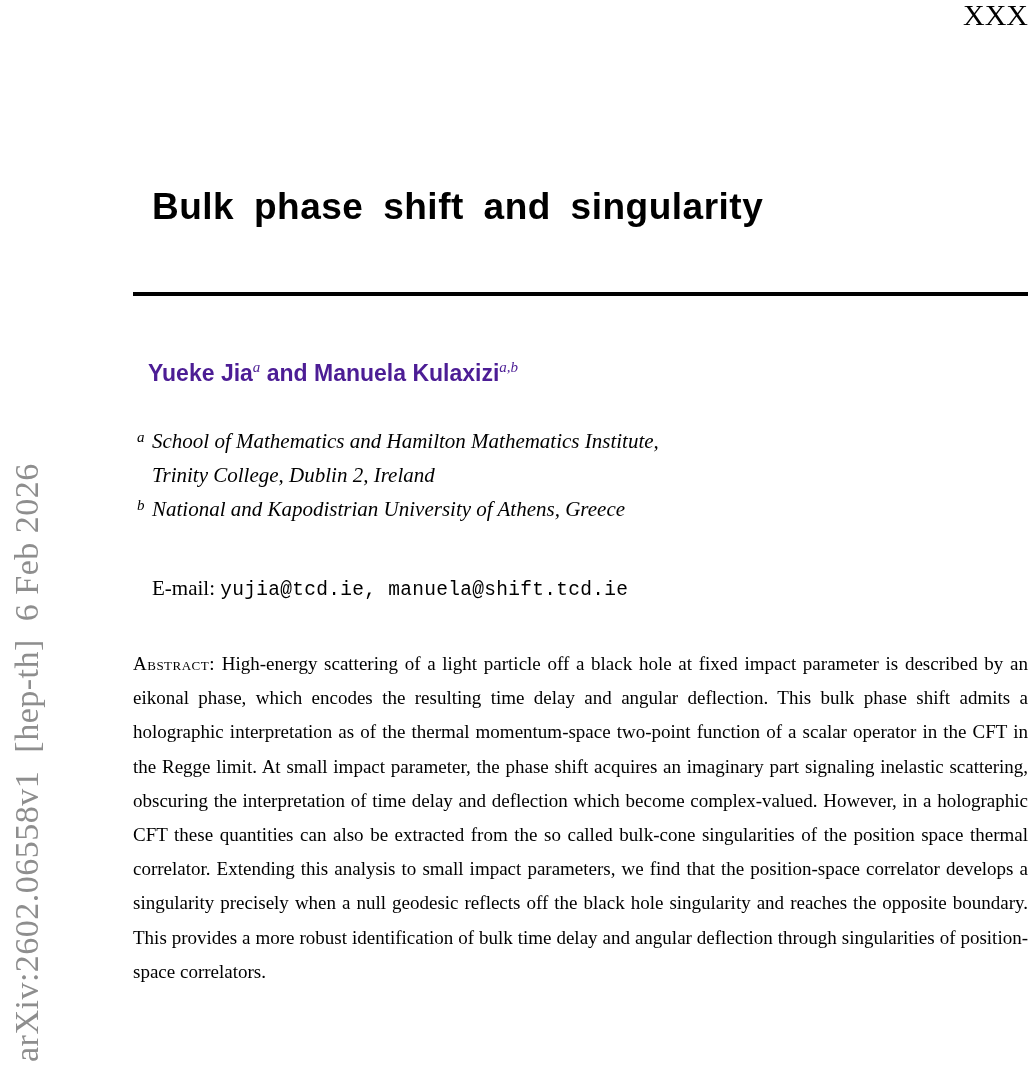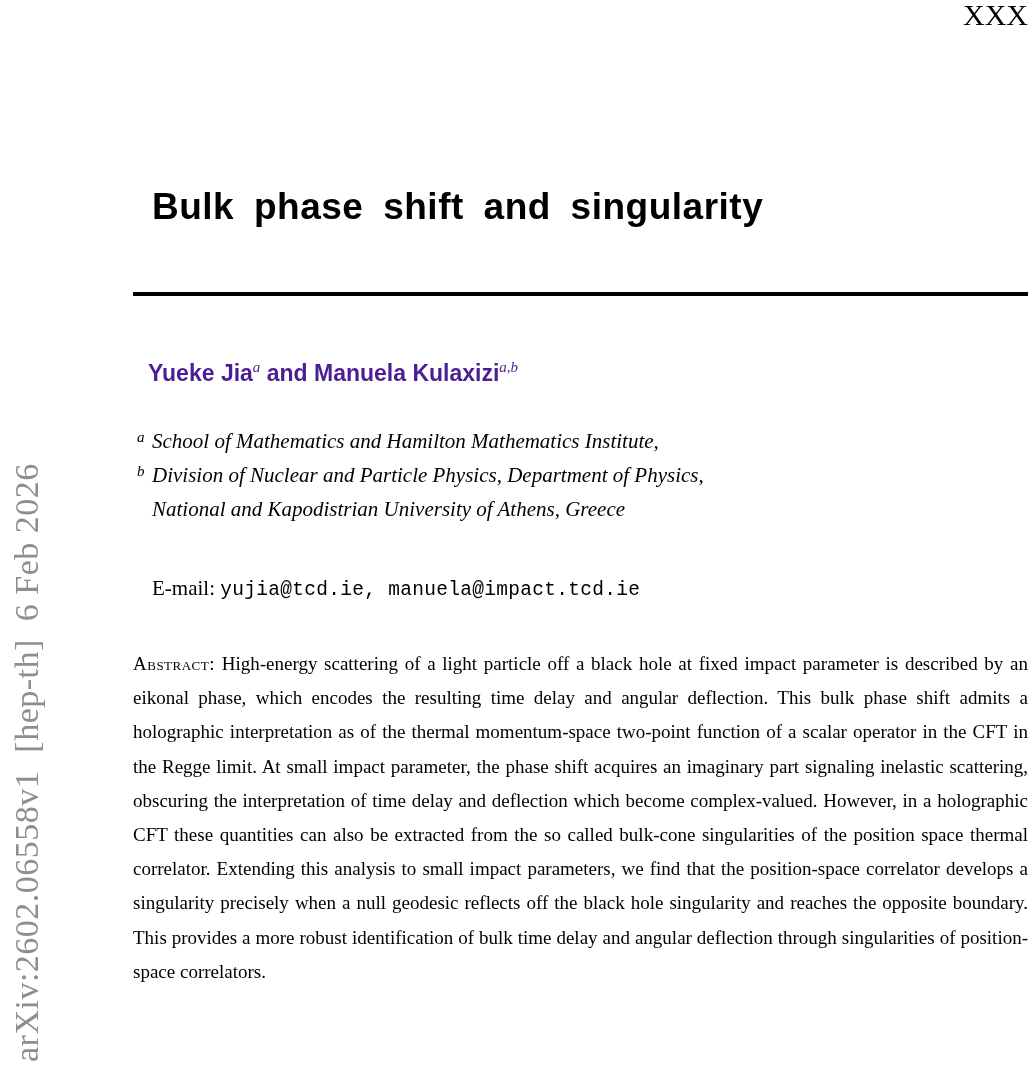--- a/index.html
+++ b/index.html
@@ -97,30 +97,30 @@
   <div class="title-rule"></div>
 
   <div class="authors-line">
     <span>Yueke Jia</span><span class="author-sup">a</span><span> and </span><span>Manuela Kulaxizi</span><span class="author-sup">a,b</span>
   </div>
 
   <div class="affiliations">
     <div class="affil">
       <span class="affil-sup">a</span>
       <div>School of Mathematics and Hamilton Mathematics Institute,</div>
+      <div>Trinity College, Dublin 2, Ireland</div>
     </div>
     <div class="affil">
       <span class="affil-sup">b</span>
-      <div>Division of Nuclear and Particle Physics, Department of Physics,</div>
       <div>National and Kapodistrian University of Athens, Greece</div>
     </div>
   </div>
 
   <div class="email-line">
     <span class="email-label">E-mail:</span>
-    <span class="email-addresses">yujia@tcd.ie, manuela@impact.tcd.ie</span>
+    <span class="email-addresses">yujia@tcd.ie, manuela@shift.tcd.ie</span>
   </div>
 
   <p class="abstract" style="margin:0;">
     <span class="abstract-label">Abstract:</span><span> High-energy scattering of a light particle off a black hole at fixed impact parameter is described by an eikonal phase, which encodes the resulting time delay and angular deflection. This bulk phase shift admits a holographic interpretation as of the thermal momentum-space two-point function of a scalar operator in the CFT in the Regge limit. At small impact parameter, the phase shift acquires an imaginary part signaling inelastic scattering, obscuring the interpretation of time delay and deflection which become complex-valued. However, in a holographic CFT these quantities can also be extracted from the so called bulk-cone singularities of the position space thermal correlator. Extending this analysis to small impact parameters, we find that the position-space correlator develops a singularity precisely when a null geodesic reflects off the black hole singularity and reaches the opposite boundary. This provides a more robust identification of bulk time delay and angular deflection through singularities of position-space correlators.</span>
   </p>
 
 </div>
 
 </body></html>

